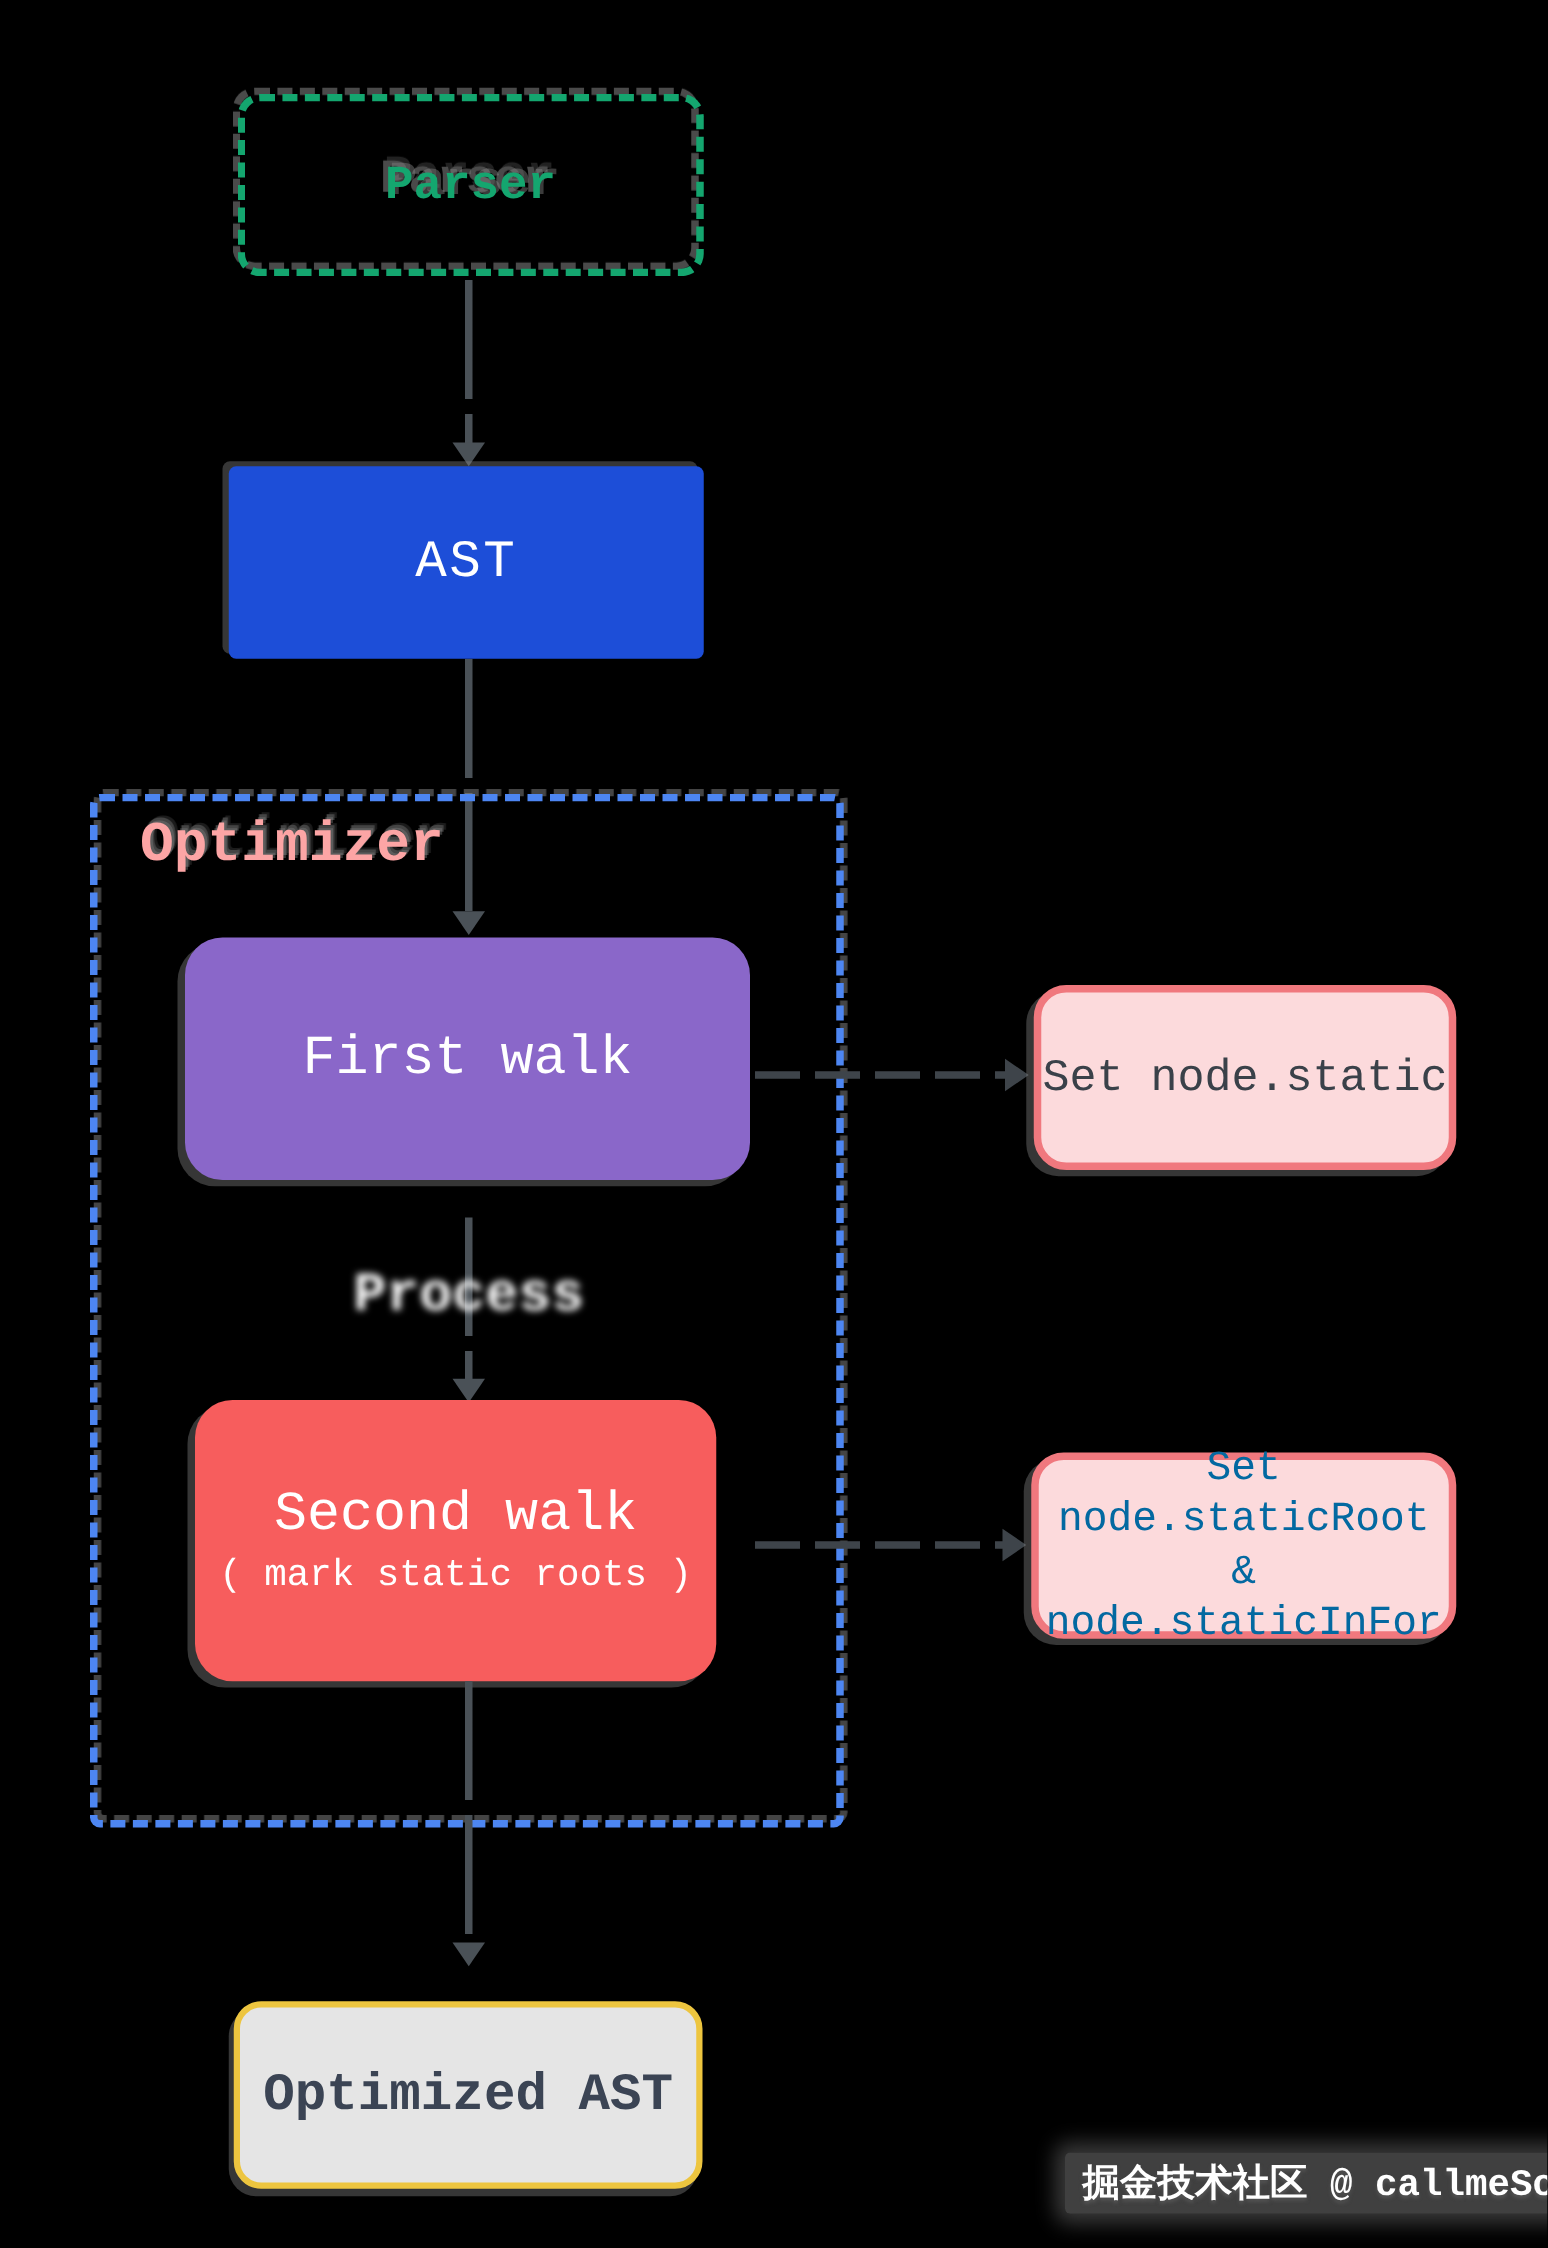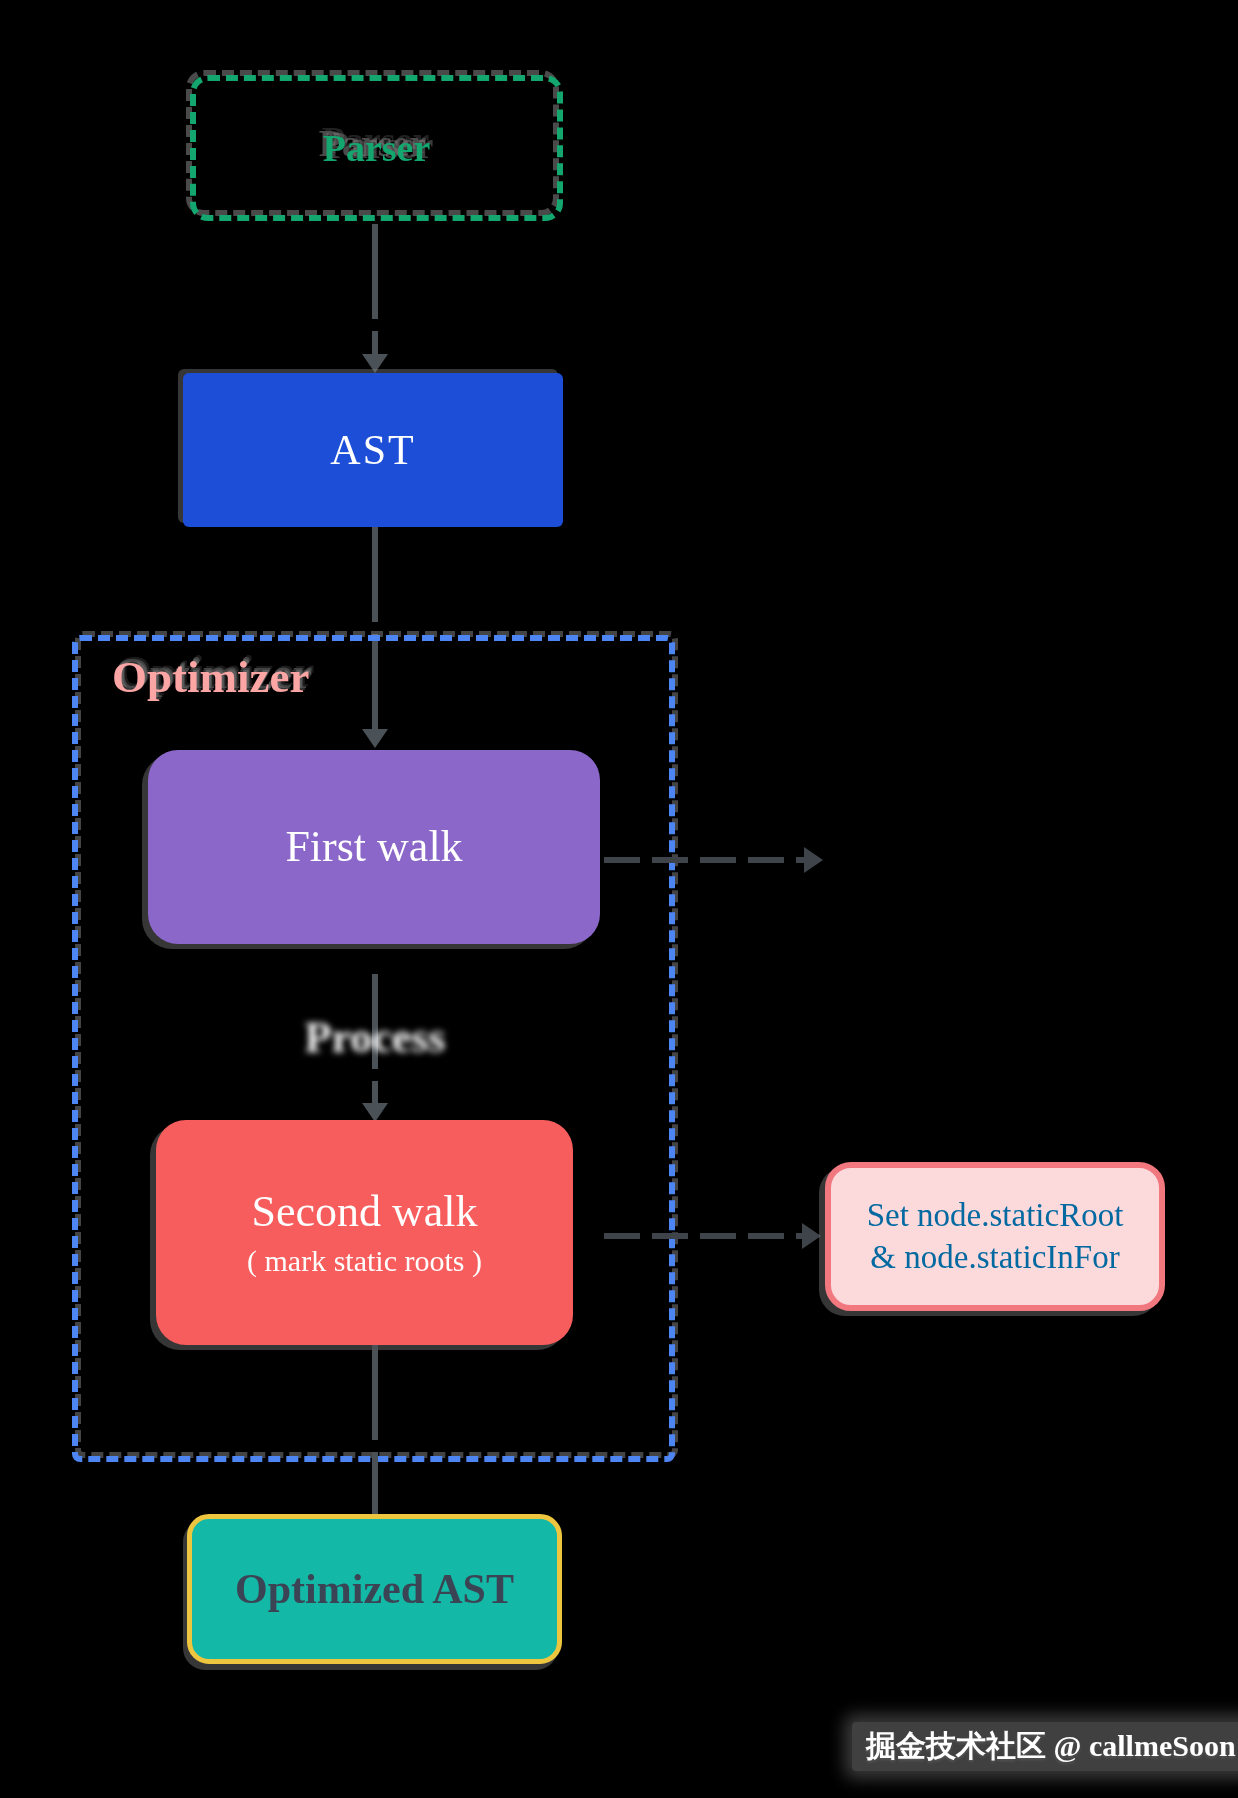--- a/index.html
+++ b/index.html
@@ -1,18 +1,18 @@
 <!DOCTYPE html>
 <html><head>
 <meta charset="utf-8">
 <style>
   html,body{margin:0;padding:0;background:#000;}
   .canvas{
     position:relative;width:1238px;height:1798px;background:#000000;overflow:hidden;
-    font-family:Liberation Serif, serif;
+    font-family:Liberation Mono, monospace;
   }
   .box{position:absolute;display:flex;flex-direction:column;align-items:center;justify-content:center;text-align:center;box-sizing:border-box;}
 
   
   .parser{
     left:190px;top:75px;width:373px;height:146px;border:6px dashed #14A66F;border-radius:18px;
     filter:drop-shadow(-4px -5px 0 rgba(135,135,135,0.55));
   }
   .parser-label{color:#14A66F;font-size:38px;font-weight:bold;text-shadow:3px -3px 0 rgba(130,130,130,0.45);}
 
@@ -51,21 +51,21 @@
     background:#FCDADC;border:6px solid #F0787E;border-radius:26px;
     box-shadow:-6px 5px 0 rgba(135,135,135,0.4);
   }
   .pink1{left:827px;top:788px;width:338px;height:148px;}
   .pink2{left:825px;top:1162px;width:340px;height:149px;}
   .pink-label{color:#3A4149;font-size:36px;line-height:1.25;}
   .pink-label2{color:#0369a1;font-size:33px;line-height:1.25;}
 
   
   .optimized{
-    left:187px;top:1514px;width:375px;height:150px;background:#14b8a6;border:5px solid #EDC53F;border-radius:22px;
+    left:187px;top:1601px;width:375px;height:150px;background:#e5e5e5;border:5px solid #EDC53F;border-radius:22px;
     box-shadow:-4px 6px 0 rgba(135,135,135,0.4);
   }
   .optimized-label{color:#3B4454;font-size:42px;font-weight:bold;}
 
   
   .arrow-v{position:absolute;width:26px;}
   .arrow-v .vline{
     position:absolute;left:10px;top:0;bottom:14px;width:6px;
     background:repeating-linear-gradient(to bottom,#4A5157 0px,#4A5157 95px,transparent 95px,transparent 107px);
   }
@@ -126,20 +126,23 @@
 
   <div class="box first-walk">
     <span class="walk-title">First walk</span>
   </div>
 
   <div class="arrow-h" style="left:604px;top:847px;width:219px;">
     <div class="hline"></div>
     <div class="head-right"></div>
   </div>
 
+  <div class="box pink pink1">
+    <span class="pink-label">Set node.static</span>
+  </div>
 
   <div class="arrow-v" style="left:362px;top:974px;height:148px;">
     <div class="vline"></div>
     <div class="head-down"></div>
   </div>
 
   <div class="process-label">Process</div>
 
   <div class="box second-walk">
     <span class="walk-title">Second walk</span>

